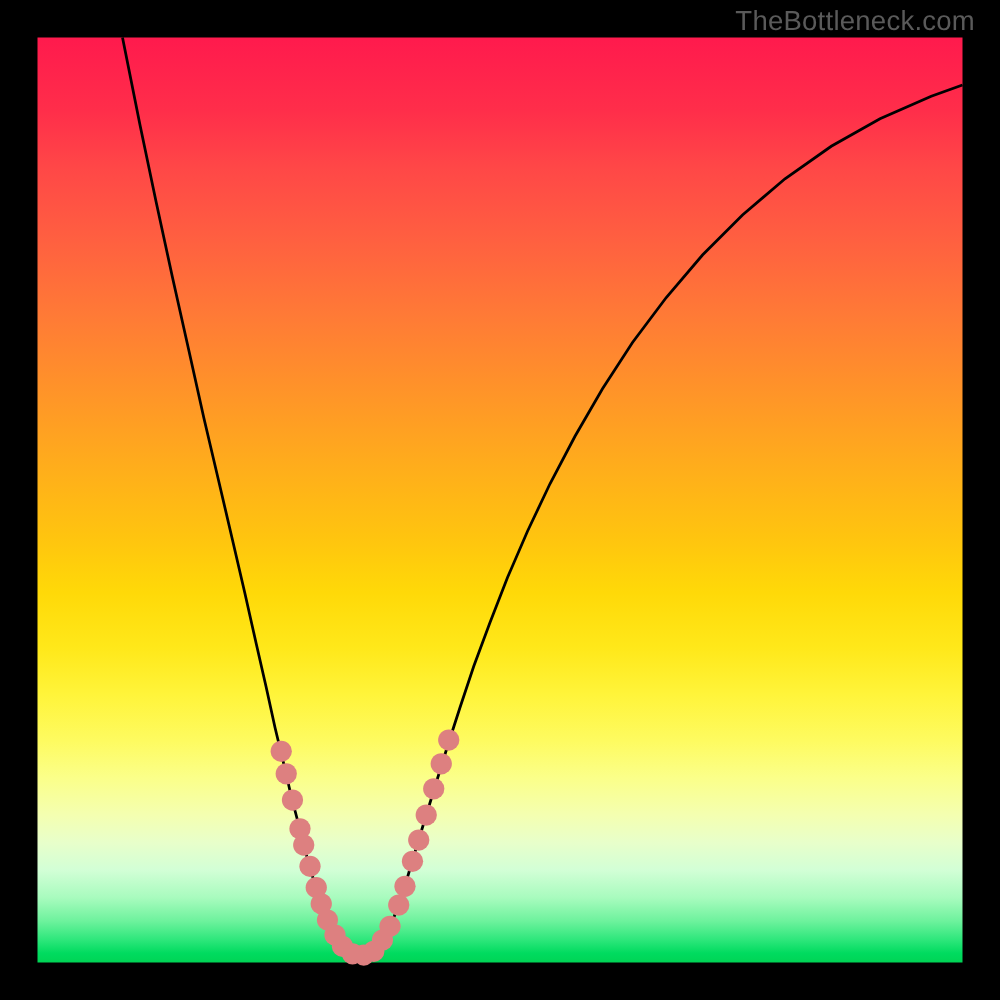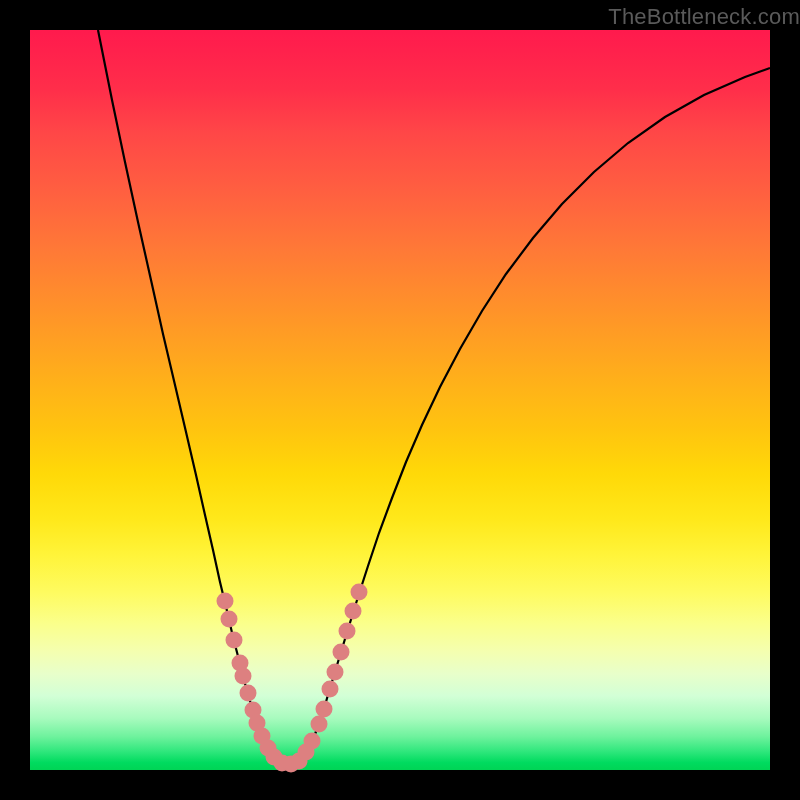--- a/index.html
+++ b/index.html
@@ -8,21 +8,21 @@
   .outer-frame {
     width: 800px;
     height: 800px;
     background: #000;
     position: relative;
   }
   
   .watermark {
     position: absolute;
     top: 4px;
-    right: 0;
+    right: 20px;
     color: #5a5a5a;
     font-size: 22px;
     font-weight: 500;
     z-index: 10;
     letter-spacing: 0.2px;
   }
   
   .plot-area {
     position: absolute;
     top: 30px;

